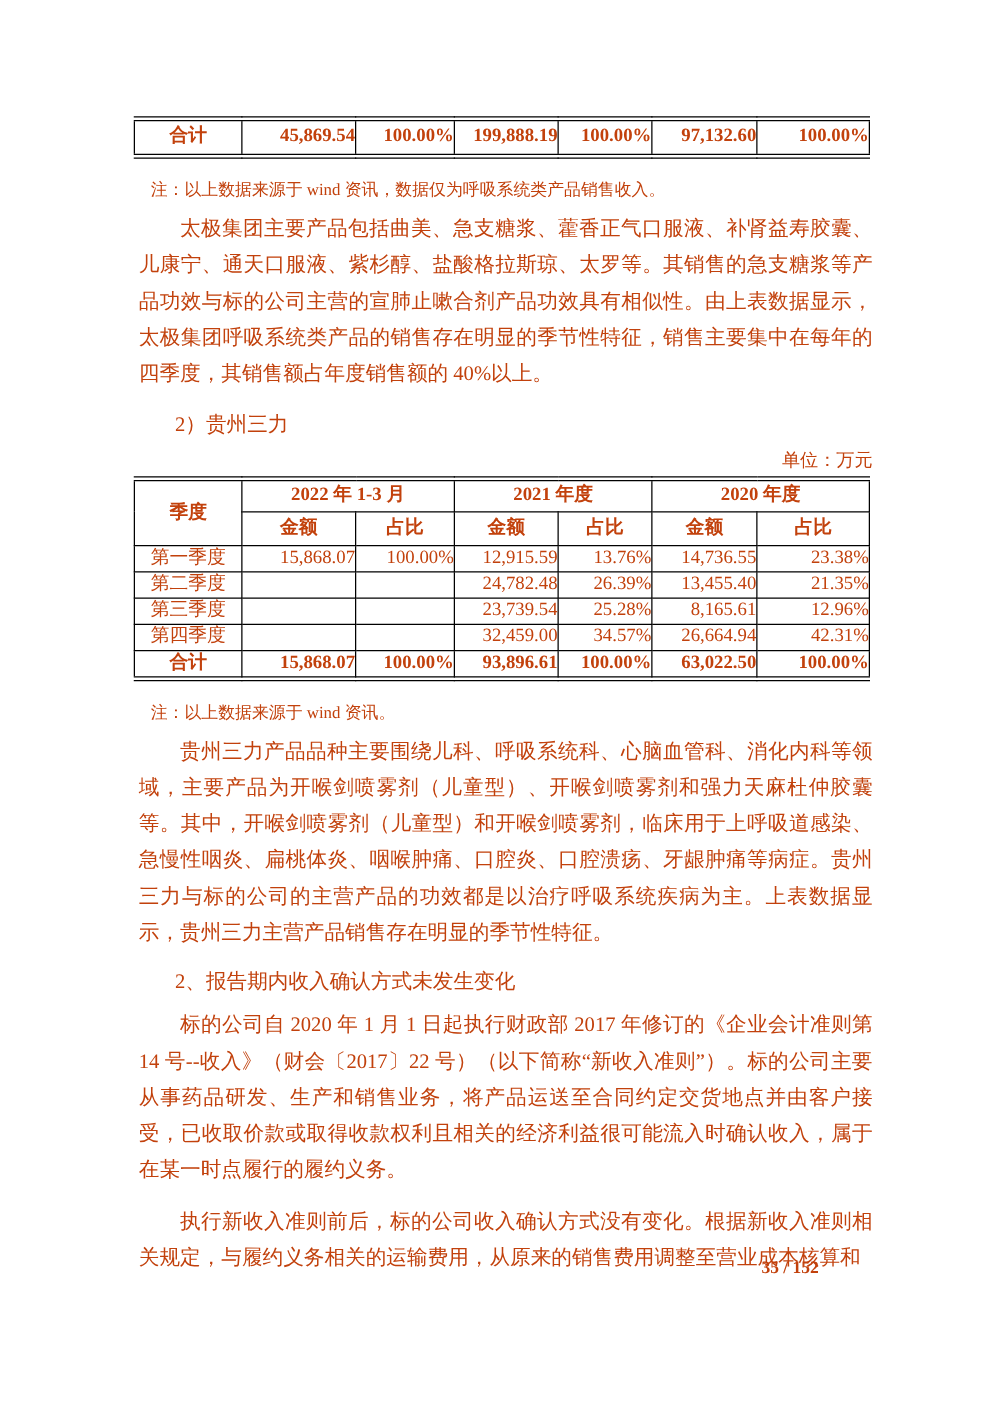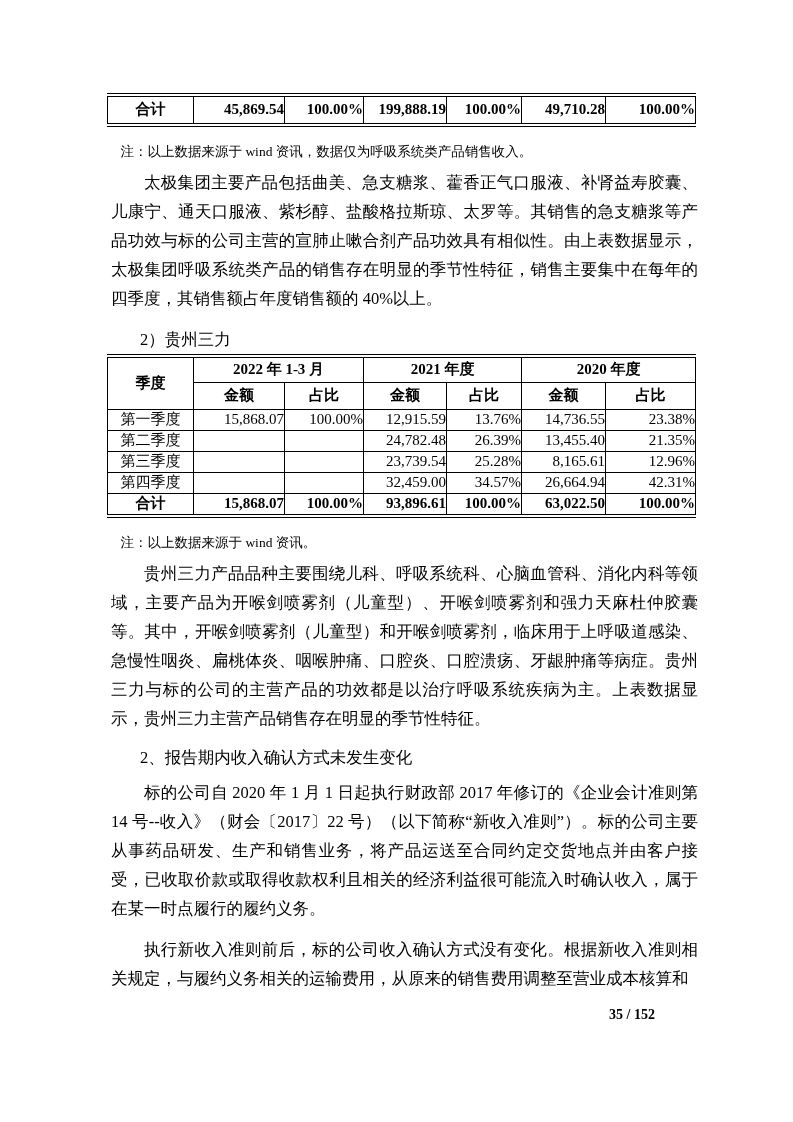--- a/index.html
+++ b/index.html
@@ -1,21 +1,21 @@
 <!DOCTYPE html>
 <html><head>
 <meta charset="utf-8">
 <style>
   html, body { margin: 0; padding: 0; background: #ffffff; }
   .page {
     position: relative;
     width: 793px;
     height: 1122px;
     background: #ffffff;
-    color: #000000;
+    color: #c2410c;
     font-family: "Liberation Serif", "DejaVu Serif", serif;
     overflow: hidden;
   }
   .content {
     position: absolute;
     left: 107px;
     top: 0;
     width: 591px;
   }
   
@@ -107,32 +107,33 @@
           <col style="width:84px">
           <col style="width:90px">
       </colgroup>
       <tbody>
           <tr class="total">
         <td class="lbl">合计</td>
         <td class="num">45,869.54</td>
         <td class="num">100.00%</td>
         <td class="num">199,888.19</td>
         <td class="num">100.00%</td>
-        <td class="num">49,710.28</td>
+        <td class="num">97,132.60</td>
         <td class="num">100.00%</td>
       </tr>
     </tbody>
       </table>
 
     <div class="note">注：以上数据来源于 wind 资讯，数据仅为呼吸系统类产品销售收入。</div>
 
     <p class="body-p">太极集团主要产品包括曲美、急支糖浆、藿香正气口服液、补肾益寿胶囊、儿康宁、通天口服液、紫杉醇、盐酸格拉斯琼、太罗等。其销售的急支糖浆等产品功效与标的公司主营的宣肺止嗽合剂产品功效具有相似性。由上表数据显示，太极集团呼吸系统类产品的销售存在明显的季节性特征，销售主要集中在每年的四季度，其销售额占年度销售额的 40%以上。</p>
 
     <p class="sub-heading">2）贵州三力</p>
 
+    <div class="unit-label">单位：万元</div>
 
     <table class="fintab t-q">
       <colgroup>
         <col style="width:86px">
           <col style="width:91px">
           <col style="width:79px">
         <col style="width:83px">
           <col style="width:75px">
           <col style="width:84px">
           <col style="width:90px">

